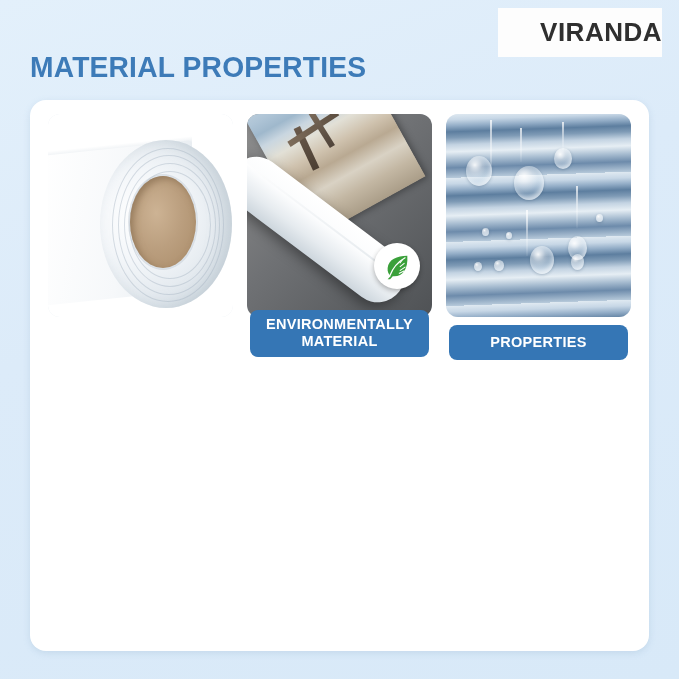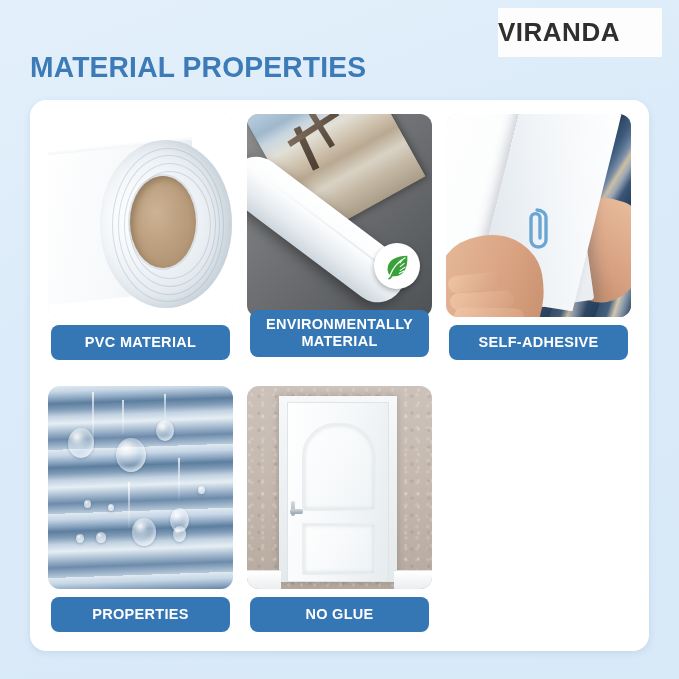--- a/index.html
+++ b/index.html
@@ -23,21 +23,21 @@
   
   .brand-box {
     position: absolute;
     top: 8px;
     left: 498px;
     width: 164px;
     height: 49px;
     background: #fdfdfd;
     display: flex;
     align-items: center;
-    justify-content: flex-start;
+    justify-content: flex-end;
   }
   .brand-text {
     font-family: "Liberation Sans", sans-serif;
     font-size: 26px;
     font-weight: bold;
     letter-spacing: 0.5px;
     color: #2f2f2f;
   }
   .page-title {
     position: absolute;
@@ -442,21 +442,20 @@
             <div class="pvc-sheet"></div>
             <div class="pvc-roll"></div>
             <div class="pvc-ring" style="left:64px;top:34px;width:110px;height:152px;"></div>
             <div class="pvc-ring" style="left:70px;top:41px;width:100px;height:138px;"></div>
             <div class="pvc-ring" style="left:76px;top:49px;width:90px;height:122px;"></div>
             <div class="pvc-ring" style="left:81px;top:57px;width:80px;height:106px;"></div>
             <div class="pvc-core-shadow"></div>
             <div class="pvc-core-outer"></div>
           </div>
         </div>
-        <div class="label">PVC MATERIAL</div>
       </div>
 
       <div class="card">
         <div class="thumb">
           <div class="thumb-inner env-bg">
             <div class="env-photo">
               <div class="env-pier"></div>
             </div>
             <div class="env-rolltube">
               <div class="env-rollcrease"></div>
@@ -467,41 +466,20 @@
                 <path d="M27 5C16 5 7 9 6 18c-.5 4.2 1.4 7 3.4 8.6L6 30h2.6l2.9-3.2C22 27.6 28 20 27 5z" fill="#3aa03a"></path>
                 <path d="M25 7C18 11 12 17 8.5 26.2" stroke="#ffffff" stroke-width="1.3" fill="none"></path>
                 <path d="M22 9l-3 4M24 13l-5 4M25 17l-6 4M24 21l-6 3" stroke="#ffffff" stroke-width="1.1" fill="none"></path>
               </svg>
             </div>
           </div>
         </div>
         <div class="label two-line"><span>ENVIRONMENTALLY</span><br><span>MATERIAL</span></div>
       </div>
 
-      <div class="card">
-        <div class="thumb">
-          <div class="thumb-inner sa-bg">
-            <div class="sa-marble"></div>
-            <div class="sa-marble-2"></div>
-            <div class="hand-b"></div>
-            <div class="sa-peel"></div>
-            <div class="sa-peel-fold"></div>
-            <div class="clip-icon">
-              <svg width="38" height="46" viewBox="0 0 38 46" aria-hidden="true">
-                <path d="M19 4c5 0 9 3.4 9 8v22c0 4-3.4 7-7.6 7S13 38 13 34V12c0-2.4 2-4.4 4.6-4.4S22 9.6 22 12v20" stroke="#6aa6d4" stroke-width="3.4" fill="none" stroke-linecap="round"></path>
-              </svg>
-            </div>
-            <div class="hand-a"></div>
-            <div class="finger" style="left:2px;bottom:26px;width:54px;height:17px;transform:rotate(-6deg);"></div>
-            <div class="finger" style="left:4px;bottom:8px;width:64px;height:17px;transform:rotate(-3deg);"></div>
-            <div class="finger" style="left:8px;bottom:-8px;width:70px;height:17px;transform:rotate(1deg);"></div>
-          </div>
-        </div>
-        <div class="label">SELF-ADHESIVE</div>
-      </div>
 
       <div class="card">
         <div class="thumb">
           <div class="thumb-inner wp-bg">
             <div class="streak" style="left:44px;top:6px;height:58px;"></div>
             <div class="streak" style="left:74px;top:14px;height:34px;"></div>
             <div class="streak" style="left:116px;top:8px;height:30px;"></div>
             <div class="streak" style="left:130px;top:72px;height:42px;"></div>
             <div class="streak" style="left:80px;top:96px;height:46px;"></div>
             <div class="drop" style="left:20px;top:42px;width:26px;height:30px;"></div>
@@ -514,33 +492,16 @@
             <div class="drop" style="left:48px;top:146px;width:10px;height:11px;"></div>
             <div class="drop" style="left:36px;top:114px;width:7px;height:8px;"></div>
             <div class="drop" style="left:60px;top:118px;width:6px;height:7px;"></div>
             <div class="drop" style="left:150px;top:100px;width:7px;height:8px;"></div>
           </div>
         </div>
         <div class="label">PROPERTIES</div>
       </div>
 
 
-      <div class="card">
-        <div class="thumb">
-          <div class="thumb-inner ng-bg">
-            <div class="ng-wall-tex"></div>
-            <div class="ng-frame"></div>
-            <div class="ng-door">
-              <div class="ng-panel-top"></div>
-              <div class="ng-panel-bottom"></div>
-              <div class="ng-handle2"></div>
-              <div class="ng-handle"></div>
-            </div>
-            <div class="ng-skirt-l"></div>
-            <div class="ng-skirt-r"></div>
-          </div>
-        </div>
-        <div class="label">NO GLUE</div>
-      </div>
 
     </div>
   </div>
 </div>
 
 </body></html>

